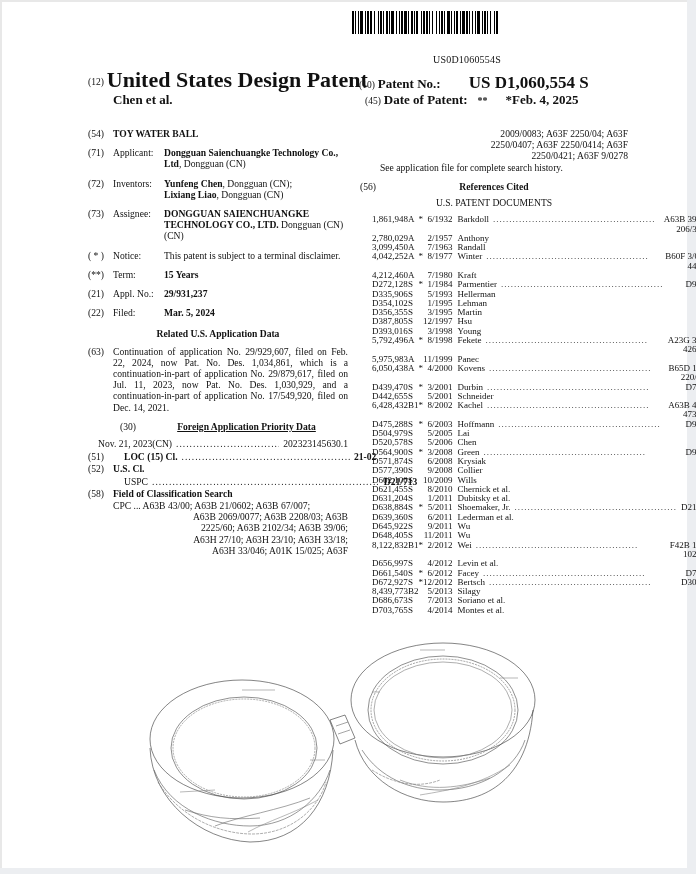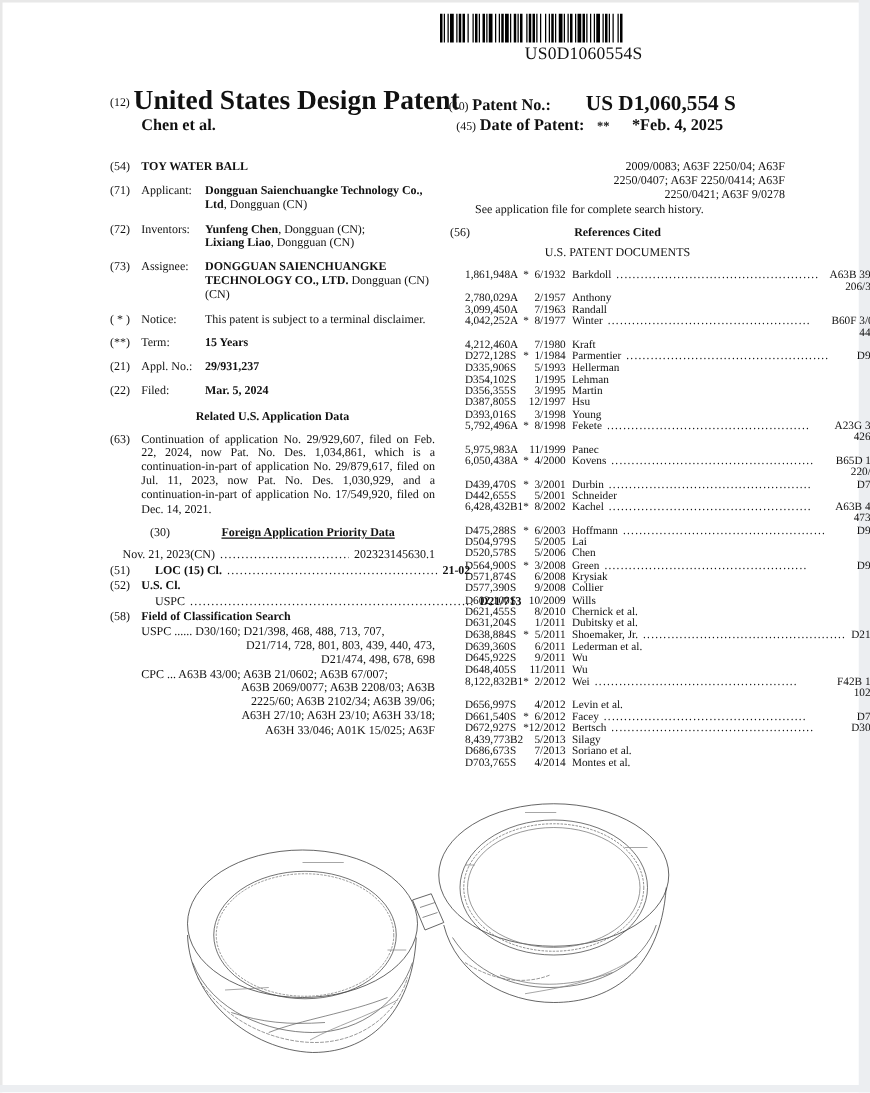--- a/index.html
+++ b/index.html
@@ -6,21 +6,21 @@
   html, body { width: 696px; height: 874px; overflow: hidden; background: #ffffff; }
   body { font-family: "Liberation Serif", "DejaVu Serif", serif; color: #111; position: relative; }
   .frame-top { position: absolute; left: 0; top: 0; width: 696px; height: 2px; background: #e8e8e8; }
   .frame-left { position: absolute; left: 0; top: 0; width: 2px; height: 874px; background: #e8e8e8; }
   .frame-right { position: absolute; left: 687px; top: 0; width: 9px; height: 874px; background: #eceef1; }
   .frame-bottom { position: absolute; left: 0; top: 868px; width: 696px; height: 6px; background: #eceef1; }
 
   .barcode-wrap { position: absolute; left: 352px; top: 11px; width: 230px; }
   .barcode { display: flex; height: 23px; align-items: stretch; }
   .barcode span { display: block; background: #000; height: 100%; }
-  .barcode-text { font-size: 14px; text-align: center; margin-top: 2px; letter-spacing: 0.2px; }
+  .barcode-text { font-size: 10px; text-align: center; margin-top: 20px; letter-spacing: 0.2px; }
 
   .hdr { position: absolute; }
   .num { font-size: 9px; font-weight: normal; }
   .title-main { left: 88px; top: 67px; font-size: 22px; font-weight: bold; white-space: nowrap; }
   .title-main .num { font-size: 9.5px; margin-right: 4px; vertical-align: 2px; }
   .inventors-hdr { left: 113px; top: 92px; font-size: 13px; font-weight: bold; }
   .patno { left: 359px; top: 73px; font-size: 13px; font-weight: bold; white-space: nowrap; }
   .patno .big { font-size: 17px; margin-left: 28px; }
   .patdate { left: 365px; top: 92px; font-size: 13px; font-weight: bold; white-space: nowrap; }
   .patdate .stars { font-size: 10px; margin-left: 10px; margin-right: 18px; }
@@ -265,25 +265,20 @@
       <span>USPC</span>
       <span class="dots">...................................................................</span>
       <span class="b">D21/713</span>
     </span>
   </div>
   <div class="loc">
     <span class="code">(58)</span>
     <span class="b">Field of Classification Search</span>
   </div>
   <div class="indent rightalign">
-    <div style="text-align:left;white-space:nowrap">USPC ...... D30/160; D21/398, 468, 488, 713, 707,</div>
-    <div>D21/714, 728, 801, 803, 439, 440, 473,</div>
-    <div>D21/474, 498, 678, 698</div>
-  </div>
-  <div class="indent rightalign">
     <div style="text-align:left;white-space:nowrap">CPC ... A63B 43/00; A63B 21/0602; A63B 67/007;</div>
     <div>A63B 2069/0077; A63B 2208/03; A63B</div>
     <div>2225/60; A63B 2102/34; A63B 39/06;</div>
     <div>A63H 27/10; A63H 23/10; A63H 33/18;</div>
     <div>A63H 33/046; A01K 15/025; A63F</div>
   </div>
 </div>
 
 <div class="col right-col">
   <div class="rightalign">

